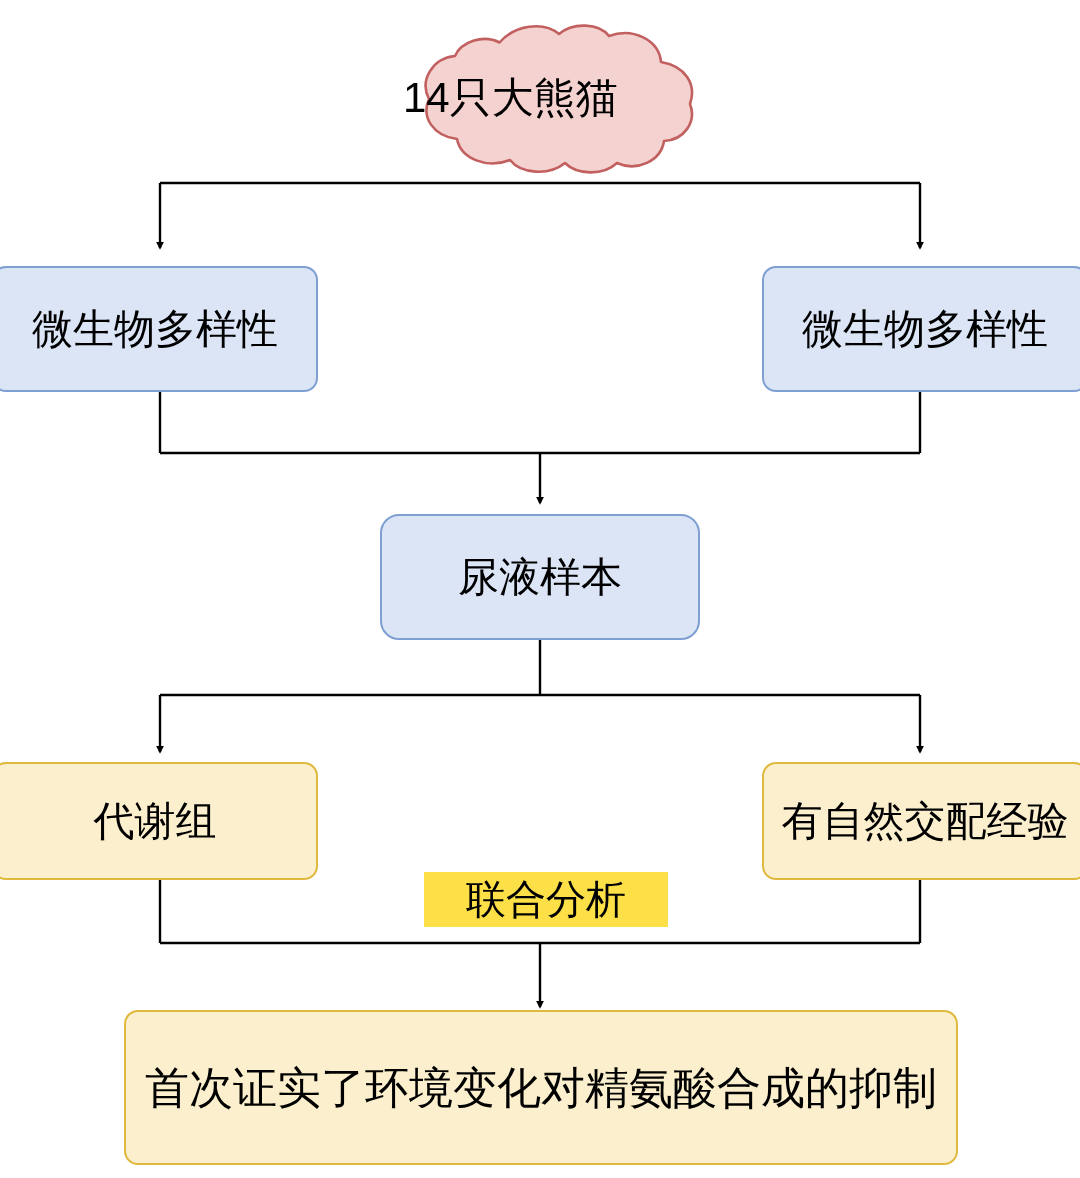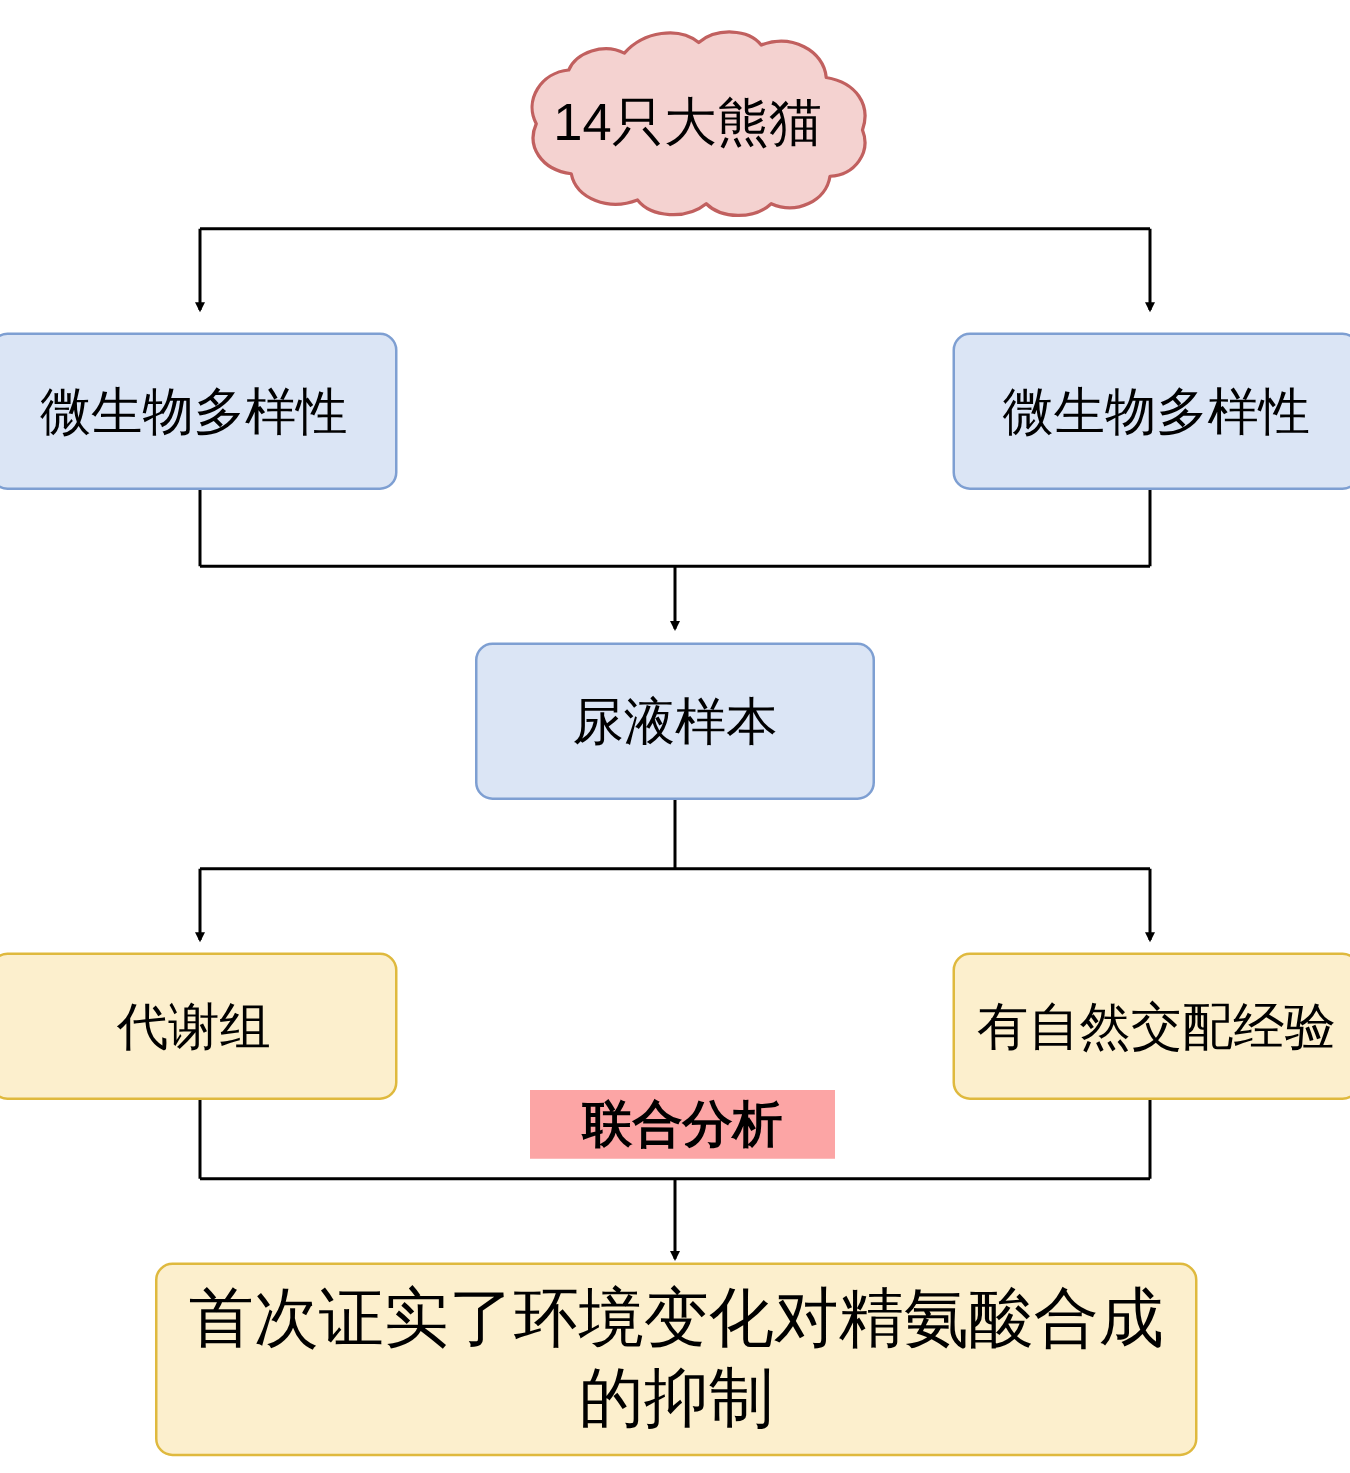--- a/index.html
+++ b/index.html
@@ -46,41 +46,39 @@
   }
   .box-yellow {
     background: #fcefcd;
     border-color: #dfb93e;
   }
   
   .cloud-wrap {
     position: absolute;
     display: flex;
     align-items: center;
-    justify-content: center;
   }
   .cloud-svg {
     position: absolute;
     left: 0;
     top: 0;
   }
   .cloud-label {
     position: relative;
     z-index: 2;
     color: #000;
     text-align: center;
   }
   .edge-label {
     position: absolute;
-    background: #fca5a5;
+    background: #fde047;
     color: #000000;
     padding: 0 6px;
     text-align: center;
     white-space: nowrap;
-    font-weight: bold;
   }
 </style>
 </head>
 <body>
 
 <div id="canvas">
 
   <svg id="edges" viewBox="0 0 1080 1178" width="1080" height="1178" aria-hidden="true">
     <defs>
       <marker id="arrowhead" markerWidth="10" markerHeight="10" refX="6.2" refY="4" orient="auto" markerUnits="userSpaceOnUse">
@@ -136,33 +134,33 @@
   </div>
 
   <div class="node box box-blue" style="left:-8px; top:266px; width:326px; height:126px; font-size:41px;">
     <span>微生物多样性</span>
   </div>
 
   <div class="node box box-blue" style="left:762px; top:266px; width:326px; height:126px; font-size:41px;">
     <span>微生物多样性</span>
   </div>
 
-  <div class="node box box-blue" style="left:380px; top:514px; width:320px; height:126px; font-size:41px;">
+  <div class="node box box-blue" style="left:380px; top:514px; width:320px; height:126px; font-size:41px;border-radius:19px;">
     <span>尿液样本</span>
   </div>
 
   <div class="node box box-yellow" style="left:-8px; top:762px; width:326px; height:118px; font-size:41px;">
     <span>代谢组</span>
   </div>
 
   <div class="node box box-yellow" style="left:762px; top:762px; width:326px; height:118px; font-size:41px;">
     <span>有自然交配经验</span>
   </div>
 
   <div class="edge-label" style="left:424px; top:872px; width:232px; font-size:40px;">
     <span>联合分析</span>
   </div>
 
-  <div class="node box box-yellow" style="left:124px; top:1010px; width:834px; height:155px; font-size:52px; flex-direction:row; line-height:1.22;">
+  <div class="node box box-yellow" style="left:124px; top:1010px; width:834px; height:155px; font-size:44px; flex-direction:row; line-height:1.22;">
     <span>首次证实了环境变化对精氨酸合成的抑制</span>
   </div>
 
 </div>
 
 </body></html>

